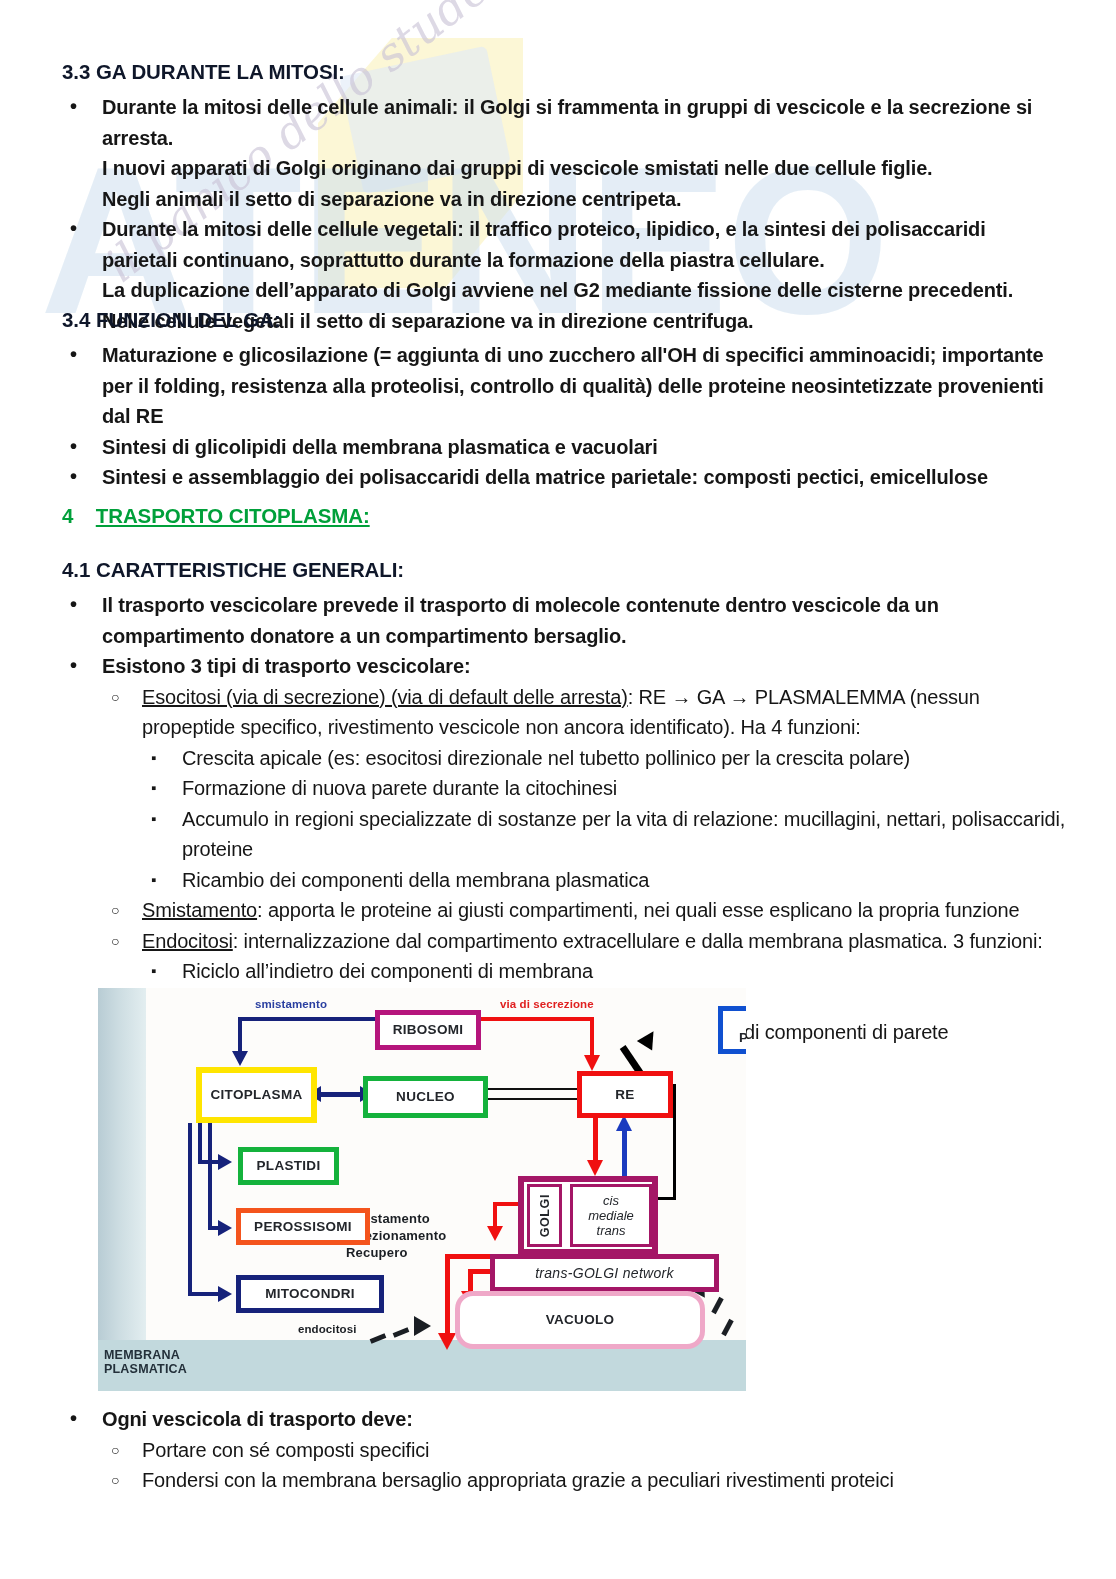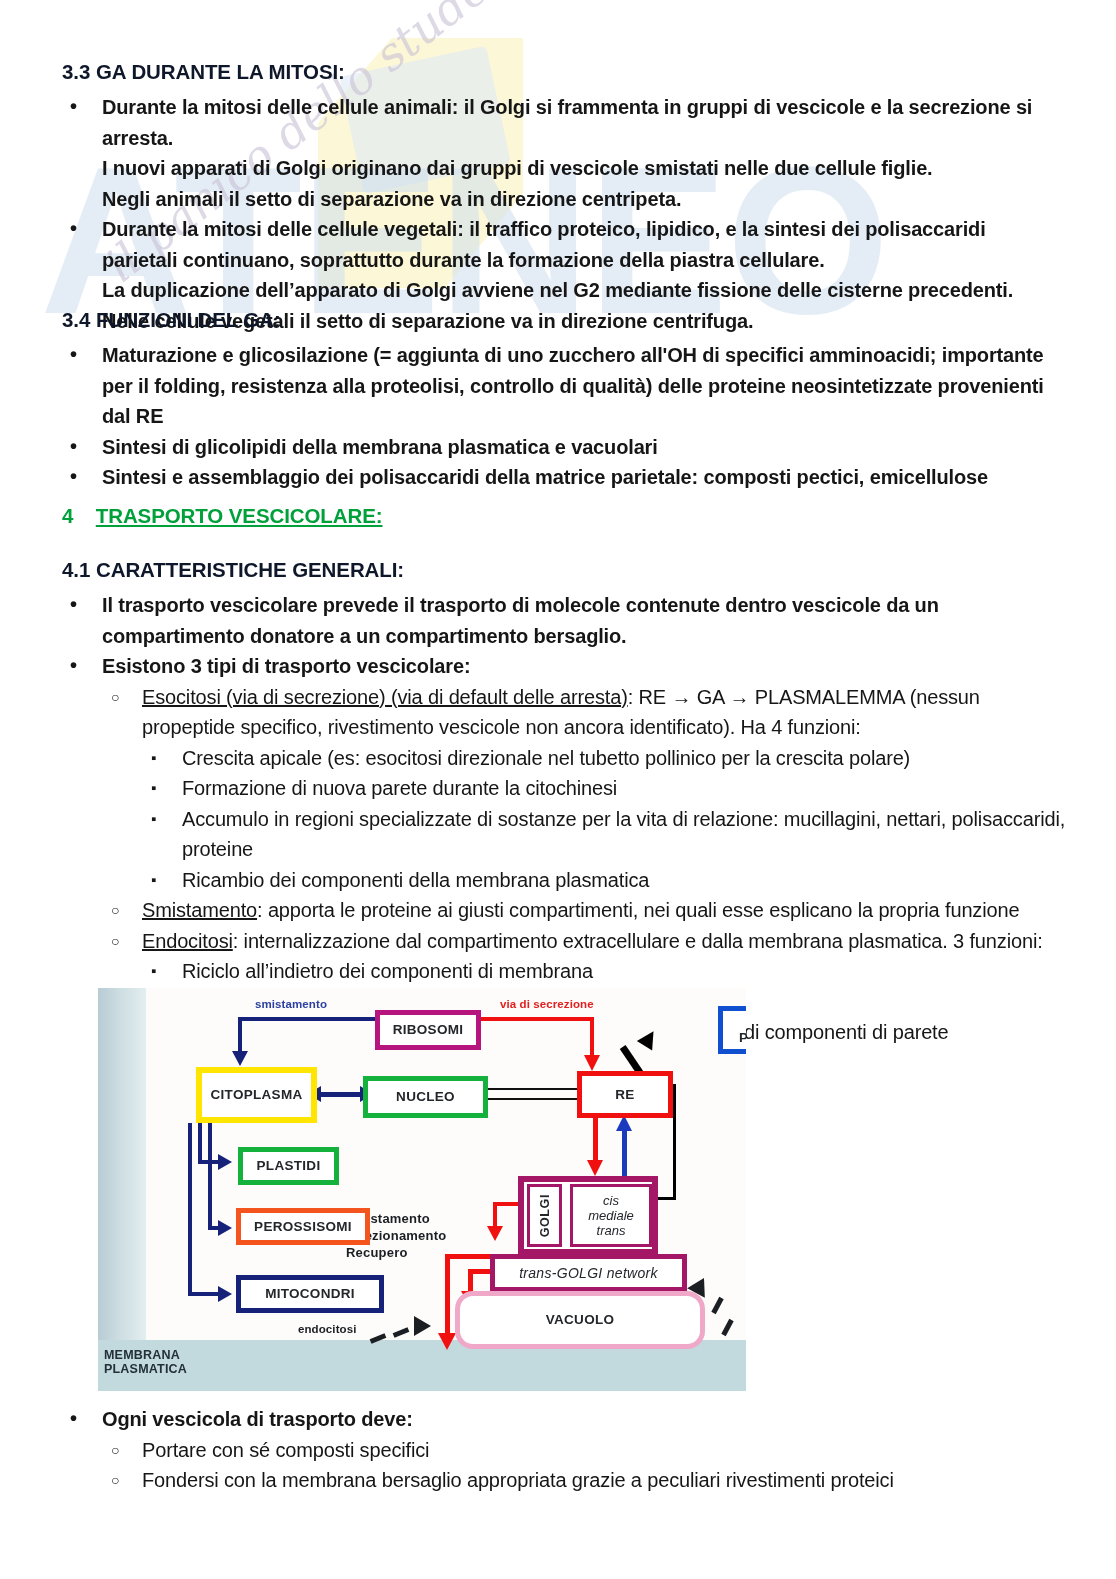--- a/index.html
+++ b/index.html
@@ -235,21 +235,21 @@
     <div class="blk" style="left:62px; top:340px; width:1000px;">
       <ul class="lvl">
         <li class="b1">Maturazione e glicosilazione (= aggiunta di uno zucchero all'OH di specifici amminoacidi; importante per il folding, resistenza alla proteolisi, controllo di qualità) delle proteine neosintetizzate provenienti dal RE</li>
         <li class="b1">Sintesi di glicolipidi della membrana plasmatica e vacuolari</li>
         <li class="b1">Sintesi e assemblaggio dei polisaccaridi della matrice parietale: composti pectici, emicellulose</li>
       </ul>
     </div>
 
     <div class="blk" style="left:62px; top:504px;">
       <span class="h-green-num">4</span>
-      <span style="display:inline-block;width:18px;"></span><span class="h-green">TRASPORTO VESCICOLARE:</span>
+      <span style="display:inline-block;width:18px;"></span><span class="h-green">TRASPORTO CITOPLASMA:</span>
     </div>
 
     <div class="blk h-sec" style="left:62px; top:558px;">
       <span class="num">4.1</span><span>CARATTERISTICHE GENERALI:</span>
     </div>
 
     <div class="blk" style="left:62px; top:590px; width:1005px;">
       <ul class="lvl">
         <li class="b1">Il trasporto vescicolare prevede il trasporto di molecole contenute dentro vescicole da un compartimento donatore a un compartimento bersaglio.</li>
         <li class="b1">Esistono 3 tipi di trasporto vescicolare:</li>
@@ -364,21 +364,21 @@
 
       <div style="position:absolute; left:420px; top:188px; width:140px; height:79px; border:6px solid #a41666; background:#ffffff; box-sizing:border-box;">
         <div style="position:absolute; left:3px; top:2px; width:35px; height:63px; border:3px solid #a41666; box-sizing:border-box; display:flex; align-items:center; justify-content:center;">
           <span style="writing-mode:vertical-rl; transform:rotate(180deg); font-size:12.5px; font-weight:bold; color:#23262b; letter-spacing:.6px;">GOLGI</span>
         </div>
         <div style="position:absolute; left:46px; top:2px; width:82px; height:63px; border:3px solid #a41666; box-sizing:border-box; display:flex; align-items:center; justify-content:center; font-style:italic; font-size:13px; font-weight:normal; color:#23262b; line-height:15px; text-align:center; white-space:pre-line;">cis
 mediale
 trans</div>
       </div>
 
-      <div class="node" style="left:392px; top:266px; width:197px; height:38px; border:5px solid #a41666; font-style:italic; font-weight:normal; font-size:14px;">trans-GOLGI network</div>
+      <div class="node" style="left:392px; top:266px; width:229px; height:38px; border:5px solid #a41666; font-style:italic; font-weight:normal; font-size:14px;">trans-GOLGI network</div>
 
       <div class="node" style="left:357px; top:303px; width:250px; height:58px; border:5px solid #efa8c8; border-radius:18px;">VACUOLO</div>
 
       <div class="dlabel-bottom" style="left:6px; top:360px; white-space:pre-line;">MEMBRANA
 PLASMATICA</div>
       <div class="dlabel-bottom" style="left:265px; top:368px; white-space:pre-line; text-align:left;margin-top:44px;">PARETE CELLULARE
 SPAZIO EXTRACELLULARE</div>
     </div>
 
     <div class="blk" style="left:62px; top:1404px; width:1005px;">

